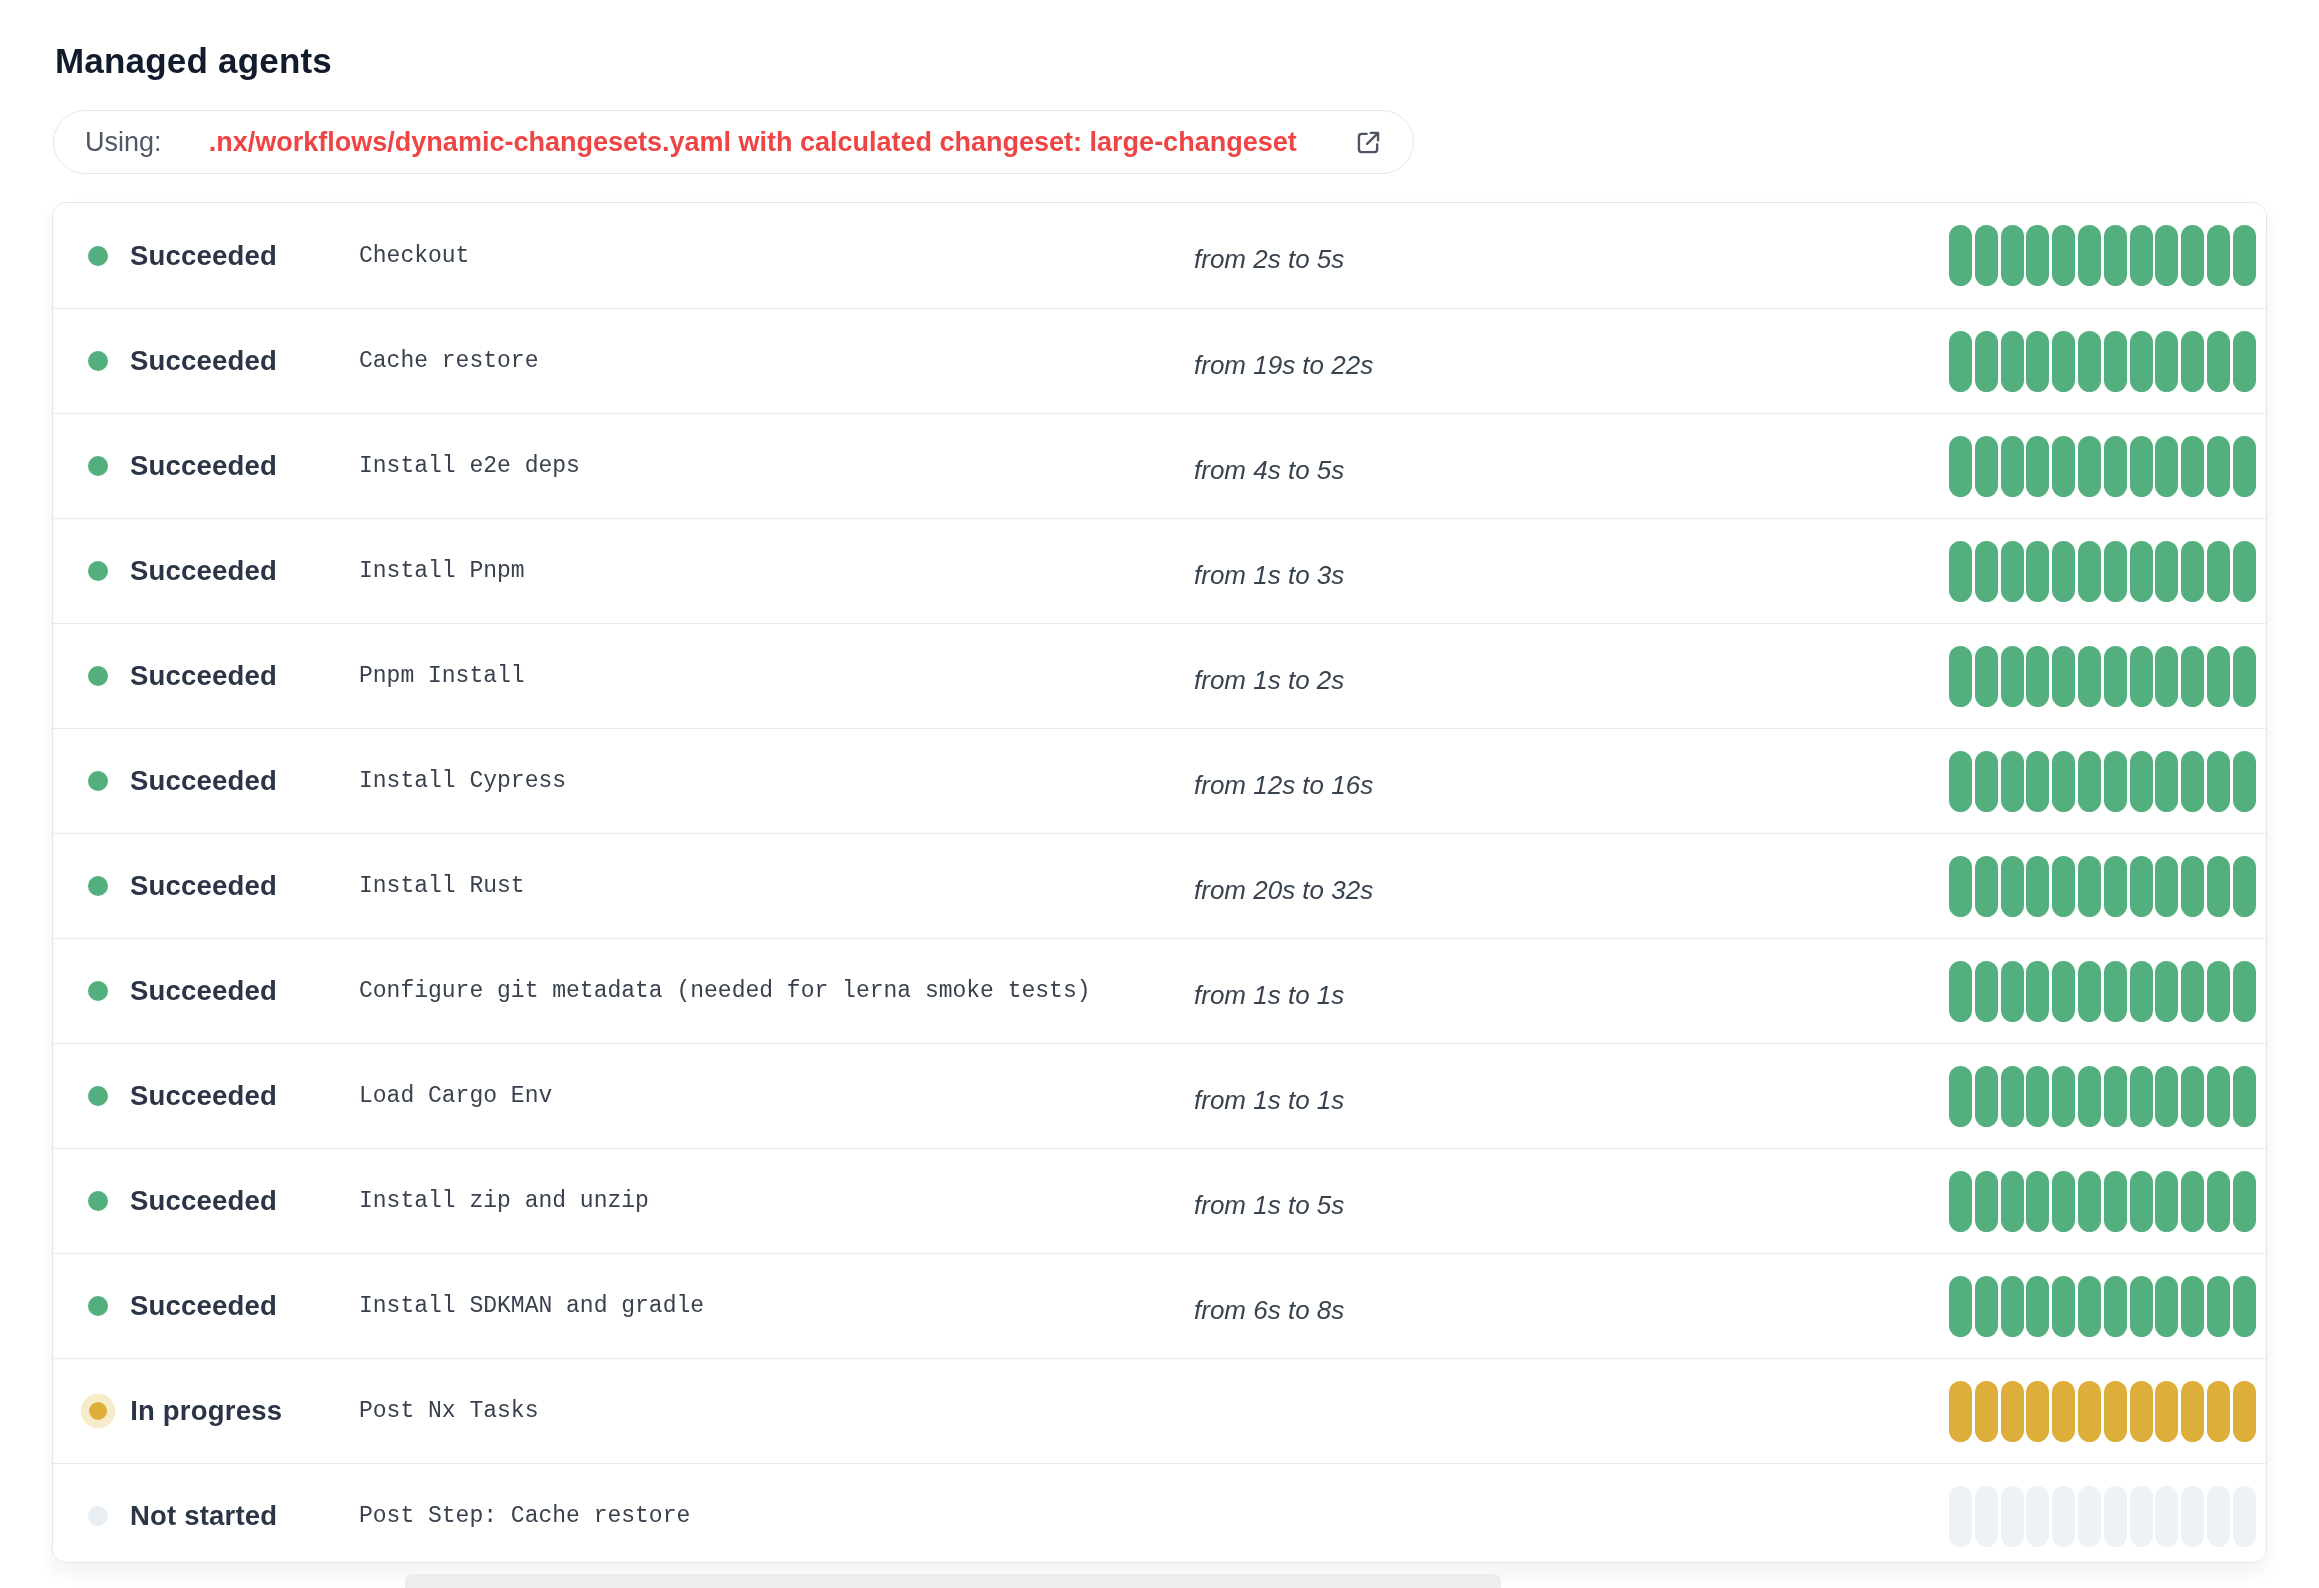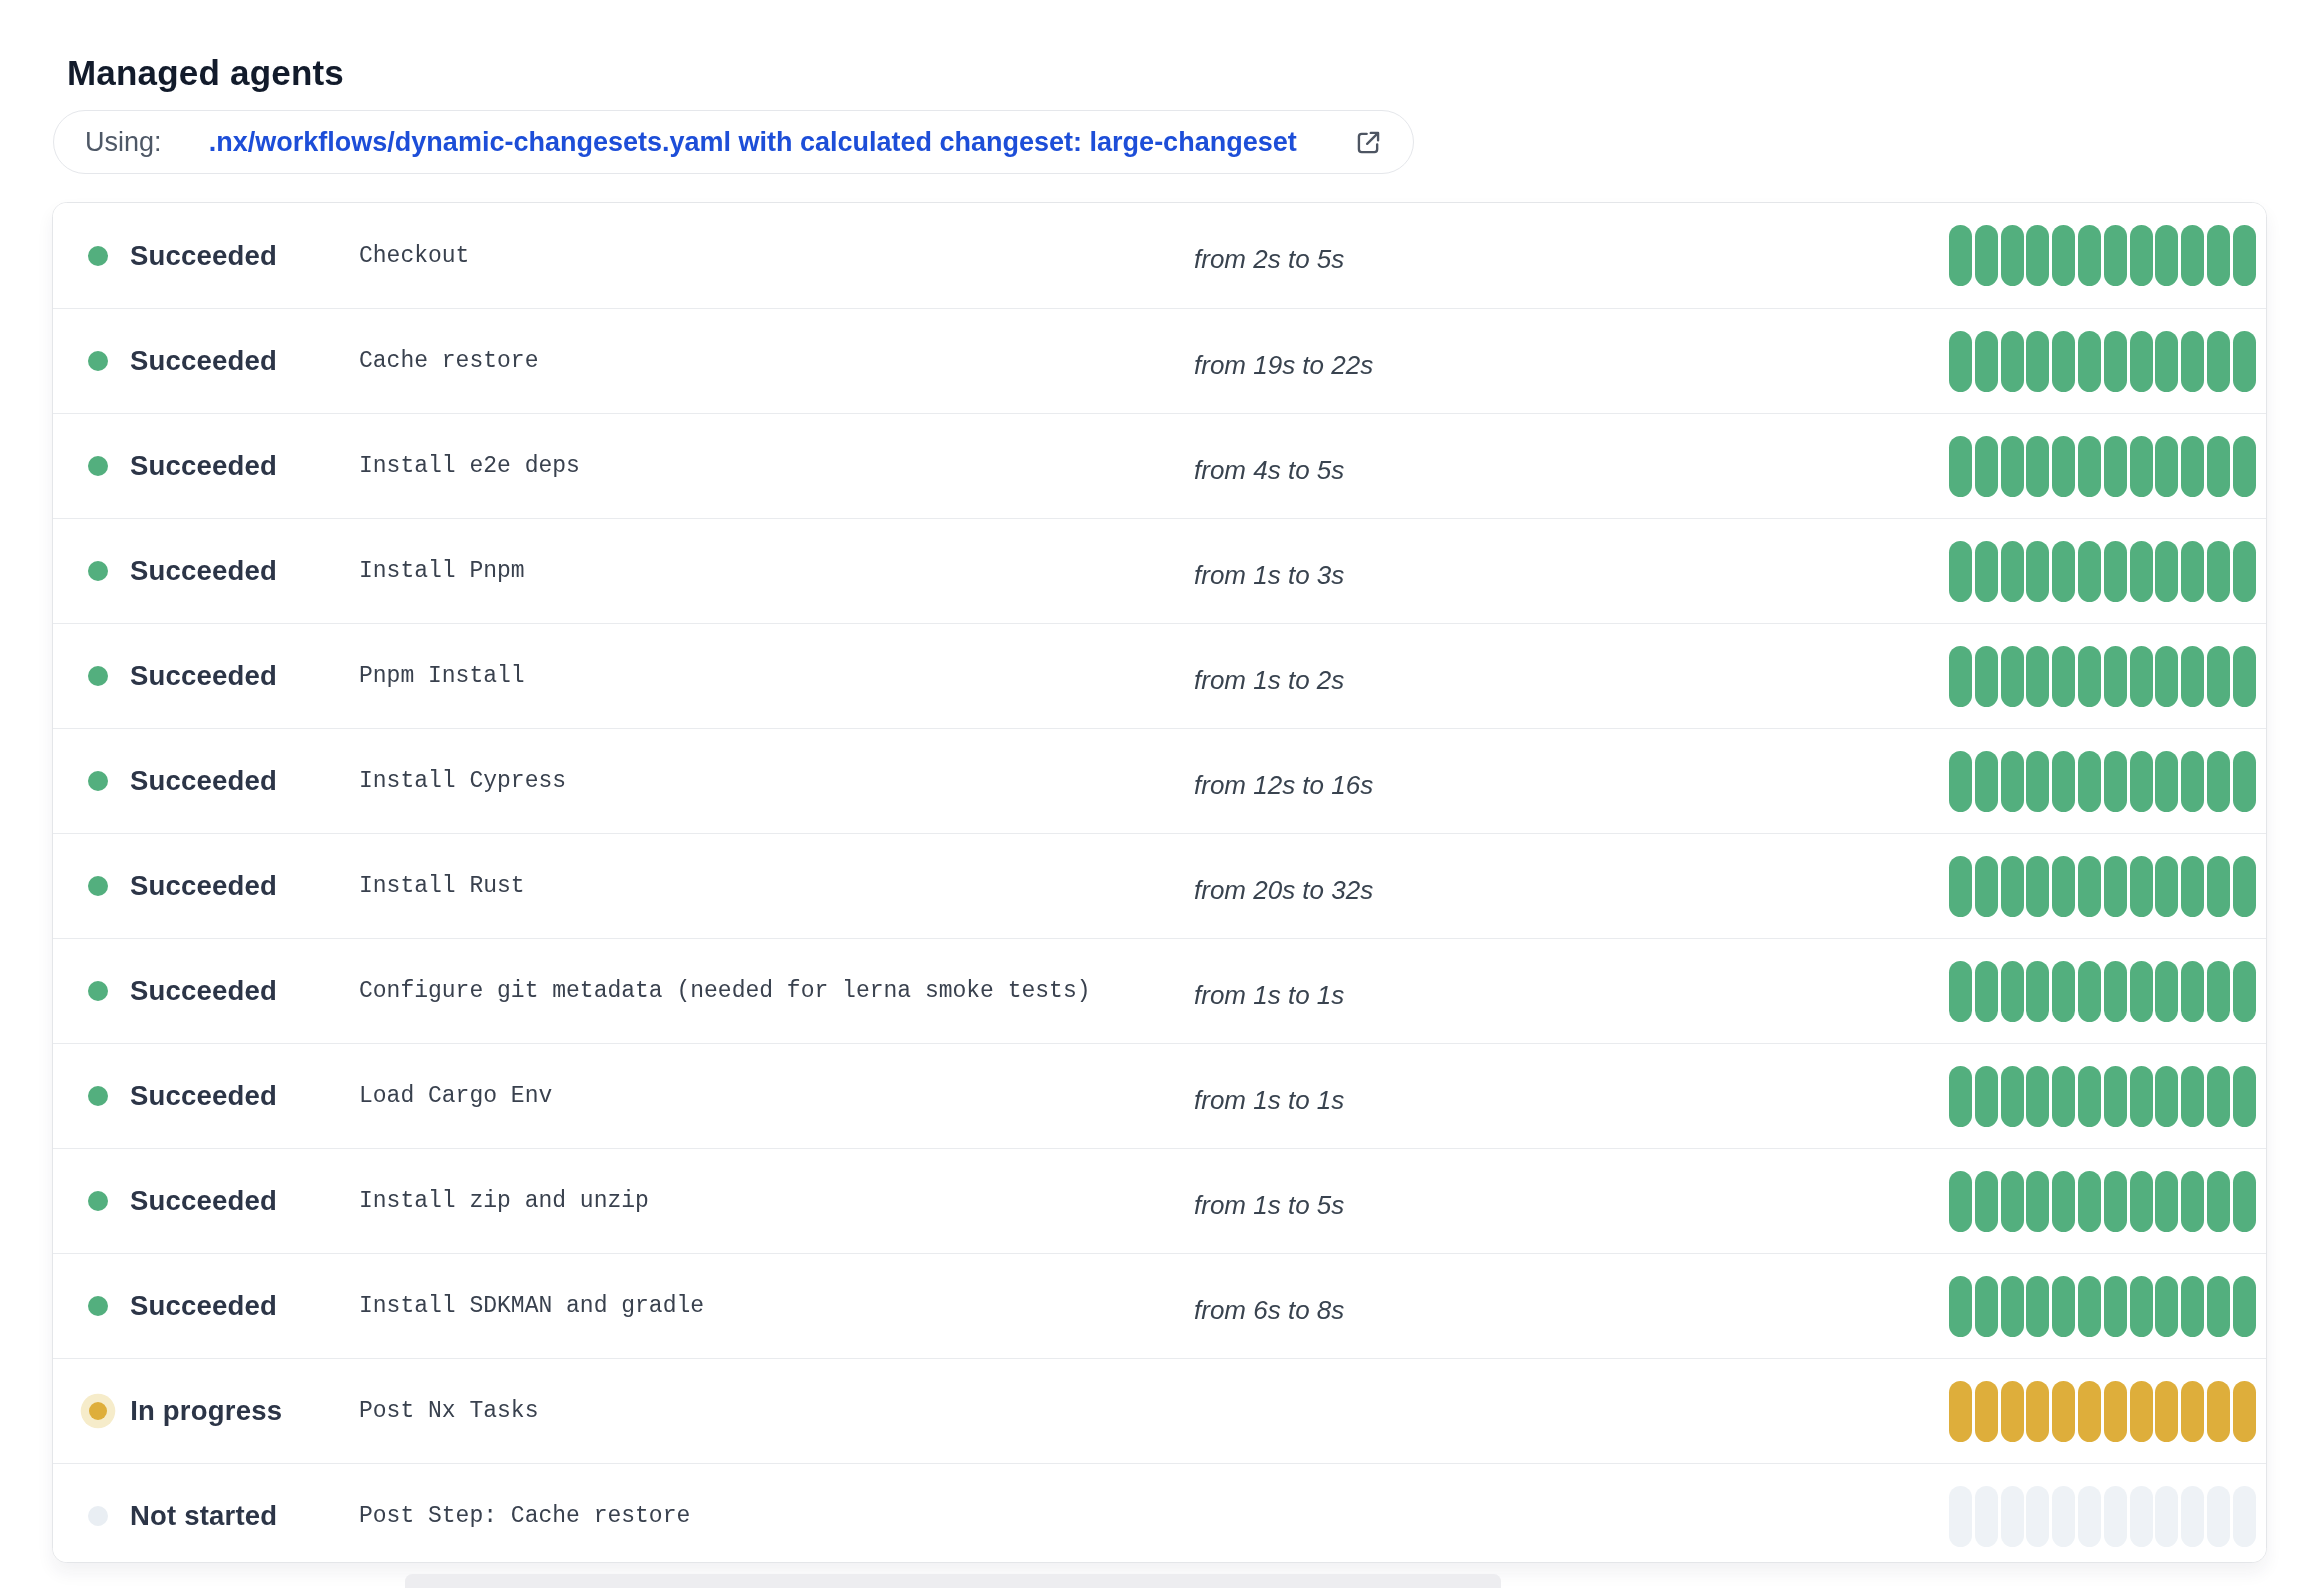--- a/index.html
+++ b/index.html
@@ -8,36 +8,36 @@
     background:#ffffff;
     font-family:"Liberation Sans", sans-serif;
     color:#2c3547;
     overflow:hidden;
     position:relative;
   }
   .page{position:relative;width:2320px;height:1589px;}
 
   
   .page-title{
-    position:absolute;left:51px;top:35px;margin:16px;
+    position:absolute;left:51px;top:35px;margin:4px;
     font-size:35px;line-height:44px;font-weight:700;
     color:#121b2b;letter-spacing:0.2px;
   }
 
   
   .pill{
     position:absolute;left:53px;top:110px;height:64px;
     display:inline-flex;align-items:center;
     padding:0 29px 0 31px;
     border:1.8px solid #e5e7eb;border-radius:32px;
     background:#ffffff;
     font-size:27px;color:#4e5866;white-space:nowrap;
     box-sizing:border-box;cursor:pointer;gap:40px;
   }
-  .pill .strong{font-weight:700;color:#1d4ed8;margin-left:7.3px;}
+  .pill .strong{font-weight:700;color:#ef4444;margin-left:7.3px;}
   .ext-icon{display:inline-flex;margin-left:16.5px;}
   .ext-icon svg{display:block;}
 
   
   .card{
     position:absolute;left:52px;top:202px;width:2215px;height:1361px;
     border:1.8px solid #e4e6e9;border-radius:14.7px;
     background:#ffffff;
     box-shadow:0 9.2px 16.5px rgba(30,40,60,0.06);
     box-sizing:border-box;overflow:hidden;

